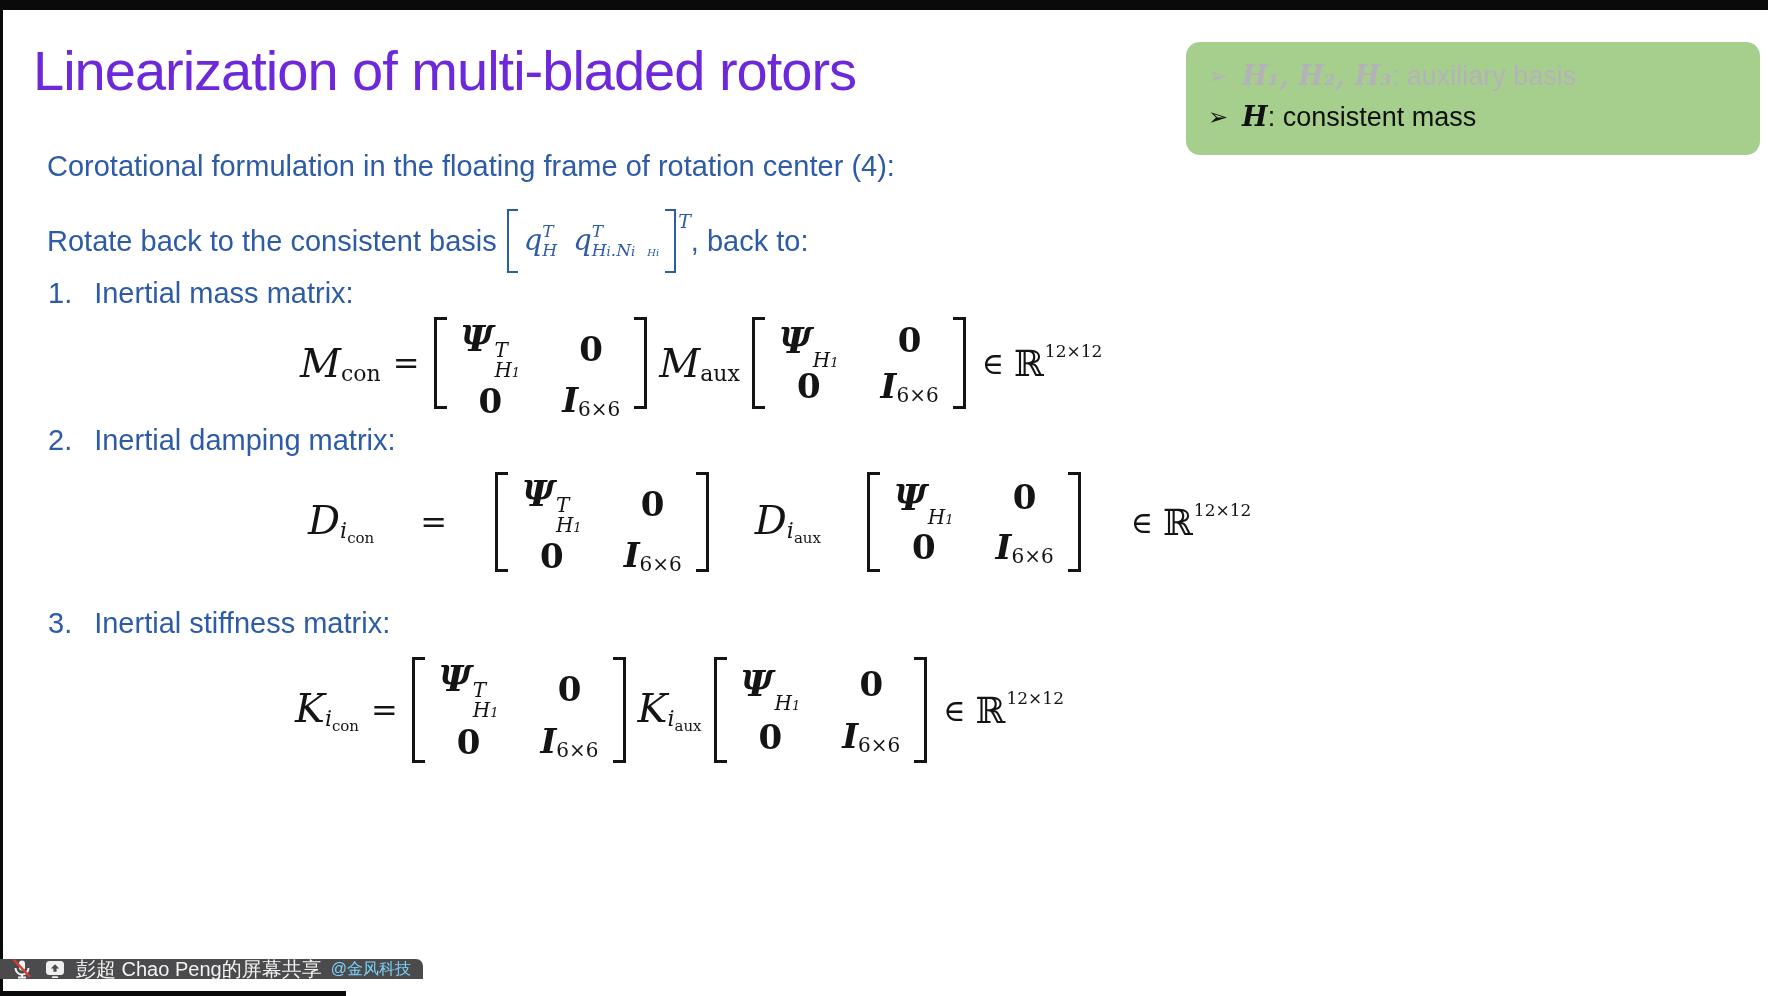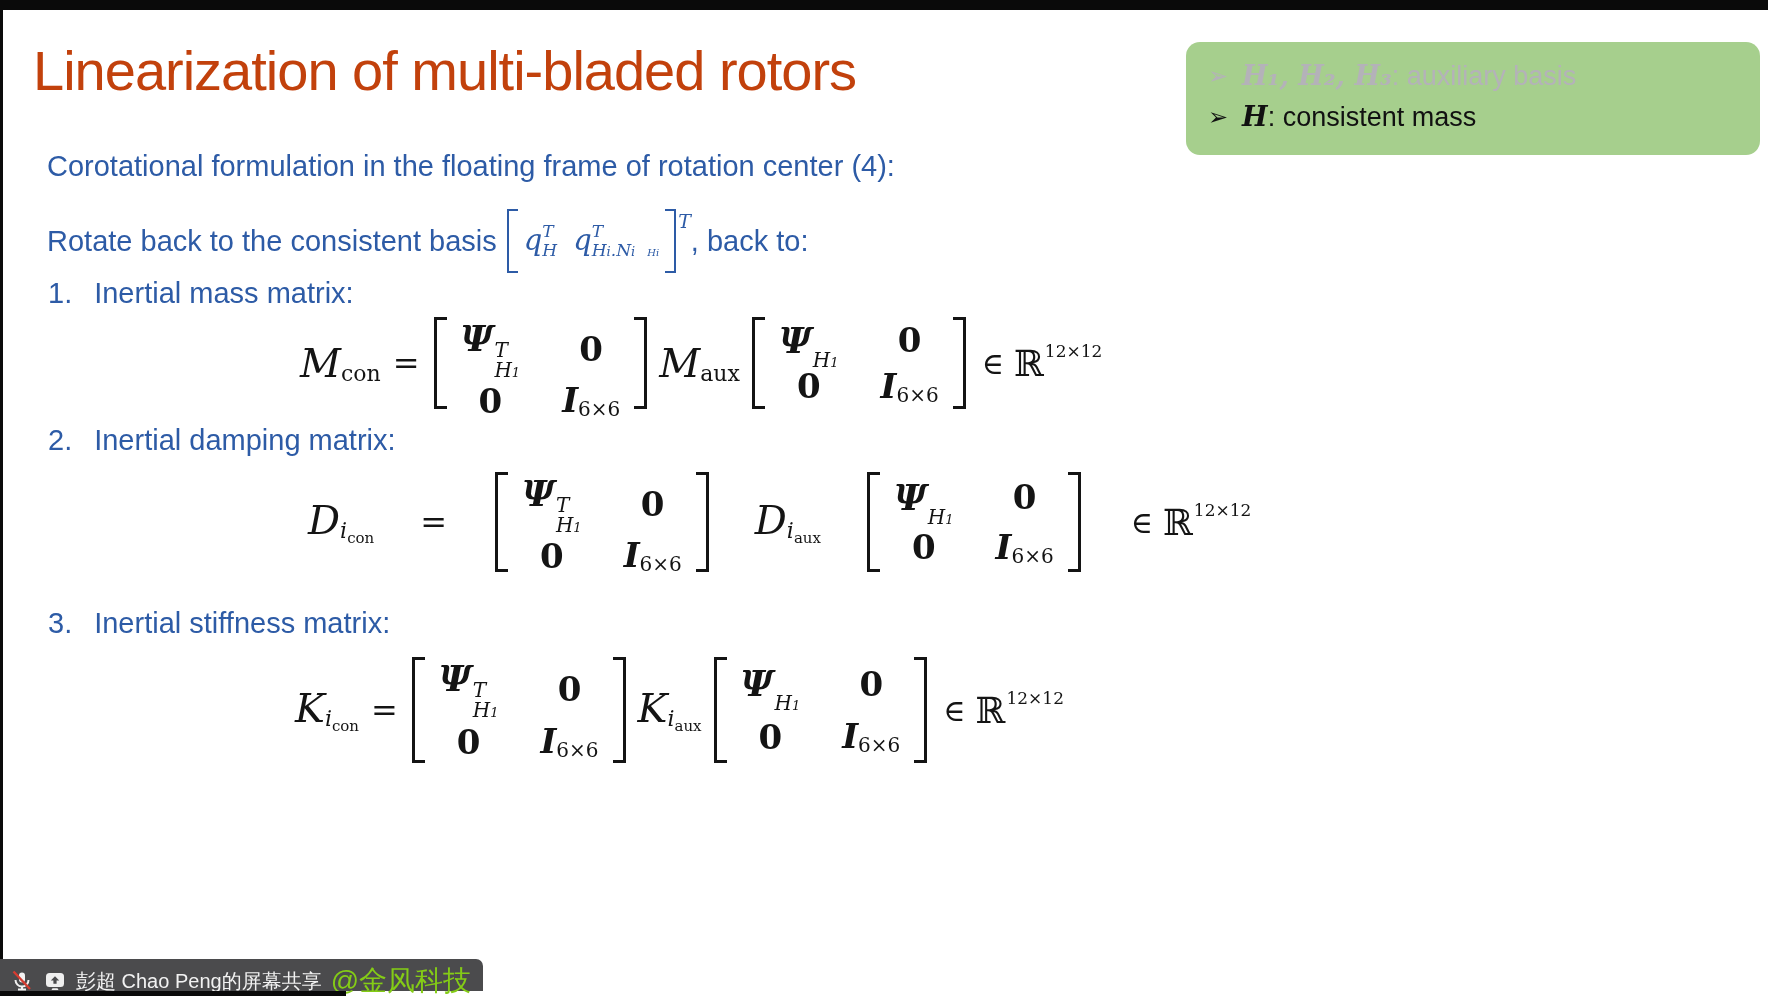--- a/index.html
+++ b/index.html
@@ -2,21 +2,21 @@
 <html><head>
 <meta charset="utf-8">
 <style>
   html,body{margin:0;padding:0;background:#000;}
   .stage{position:relative;width:1768px;height:996px;background:#fff;overflow:hidden;
          font-family:"Liberation Sans",sans-serif;}
   .border-top{position:absolute;left:0;top:0;width:1768px;height:10px;background:#0a0a0a;}
   .border-left{position:absolute;left:0;top:0;width:3px;height:996px;background:#0a0a0a;}
 
   .title{position:absolute;left:33px;top:38px;font-size:56px;letter-spacing:-1px;
-         color:#c2410c;font-weight:500;}
+         color:#6d28d9;font-weight:500;}
 
   
   .legend{position:absolute;left:1186px;top:42px;width:574px;height:113px;
           background:#a6cf8d;border-radius:14px;padding:14px 0 0 22px;box-sizing:border-box;}
   .legend-row{display:flex;align-items:baseline;gap:14px;font-size:27px;line-height:40px;}
   .legend-row.aux{color:#b4b2b9;}
   .legend-row.con{color:#111;}
   .legend-bullet{font-size:24px;transform:translateY(-1px);}
   .mathvar{font-family:"DejaVu Serif","Liberation Serif",serif;font-style:italic;font-weight:bold;}
 
@@ -67,23 +67,23 @@
   .bzero{font-weight:bold;font-size:34px;}
   .bI{font-weight:bold;font-style:italic;font-size:34px;}
   .idims{font-size:20px;}
   .tail{display:flex;align-items:center;margin-left:14px;font-size:30px;}
   .bbR{font-size:36px;margin-left:10px;}
   .dimsup{font-size:17px;transform:translateY(-12px);display:inline-block;margin-left:1px;}
 
   
   .share-bar{position:absolute;left:0;top:959px;height:20px;background:#4b4b4d;
              border-radius:0 7px 0 0;display:flex;align-items:center;gap:9px;
-             padding:12px 12px 0 10px;}
+             padding:0 12px 0 10px;}
   .share-bar .txt{color:#f2f2f2;font-size:20px;white-space:nowrap;}
-  .share-bar .mention{color:#84cc16;font-size:28px;white-space:nowrap;}
+  .share-bar .mention{color:#7dd3fc;font-size:16px;white-space:nowrap;}
   .share-strip{position:absolute;left:0;top:991px;width:346px;height:5px;background:#0a0a0a;}
   .icon{display:inline-flex;}
 </style>
 </head>
 <body>
 
 <div class="stage">
   <div class="border-top"></div>
   <div class="border-left"></div>
 

